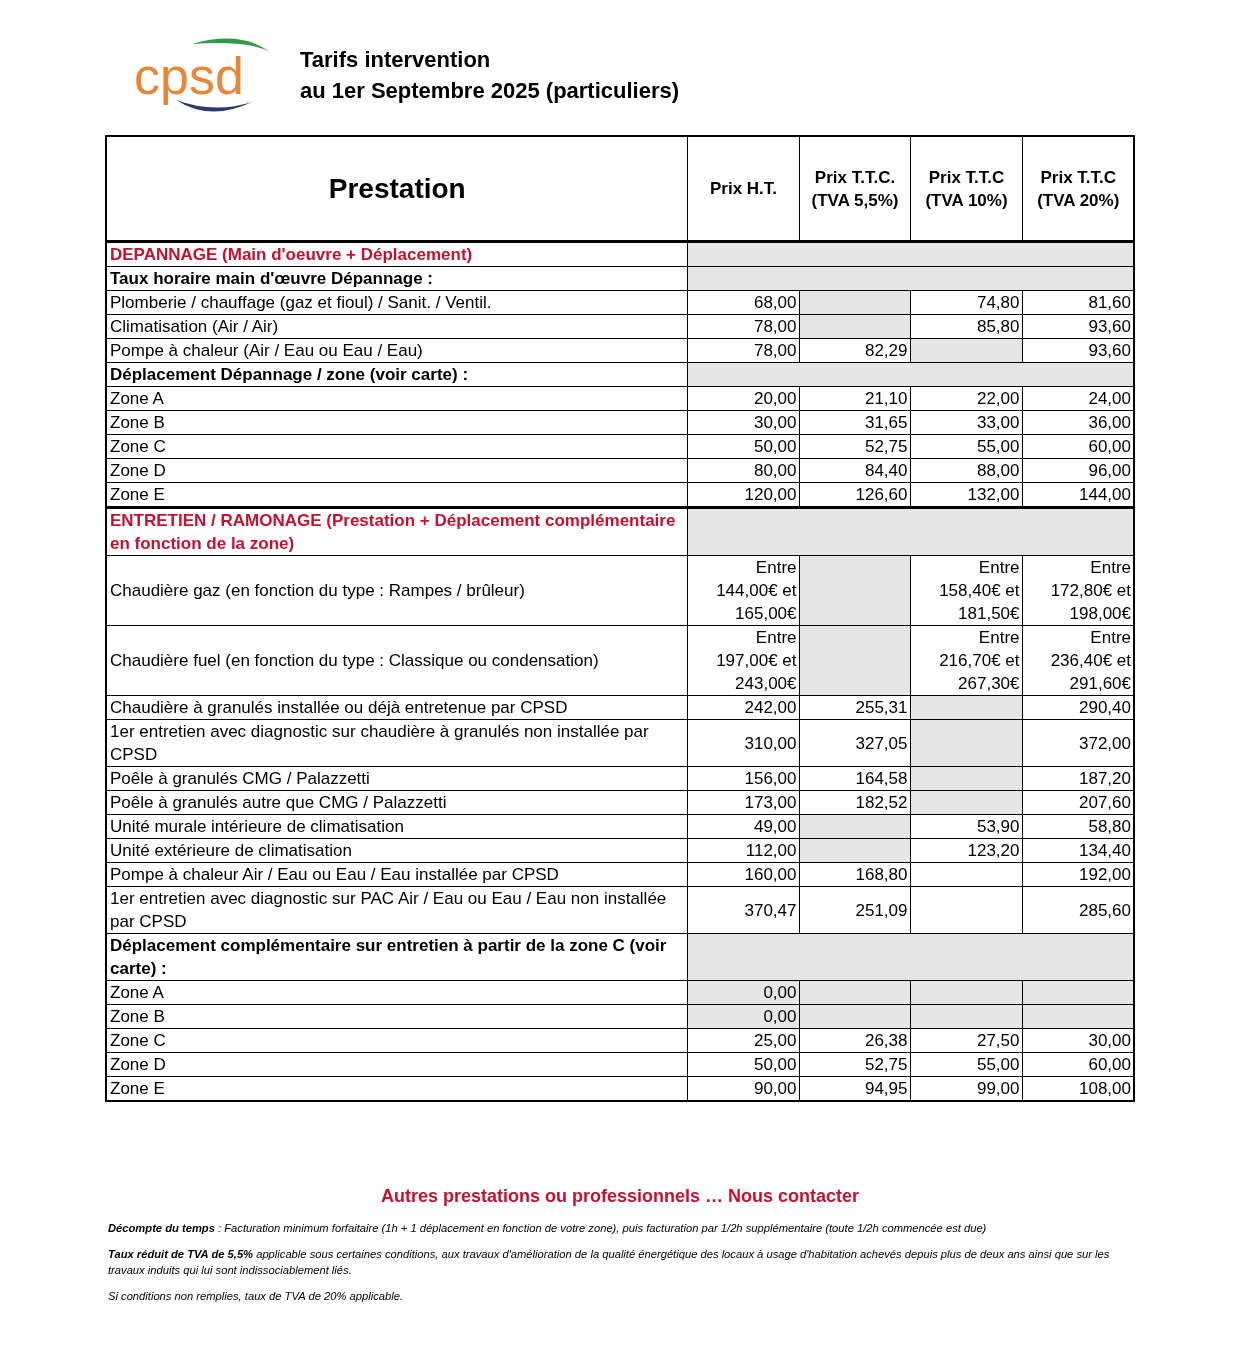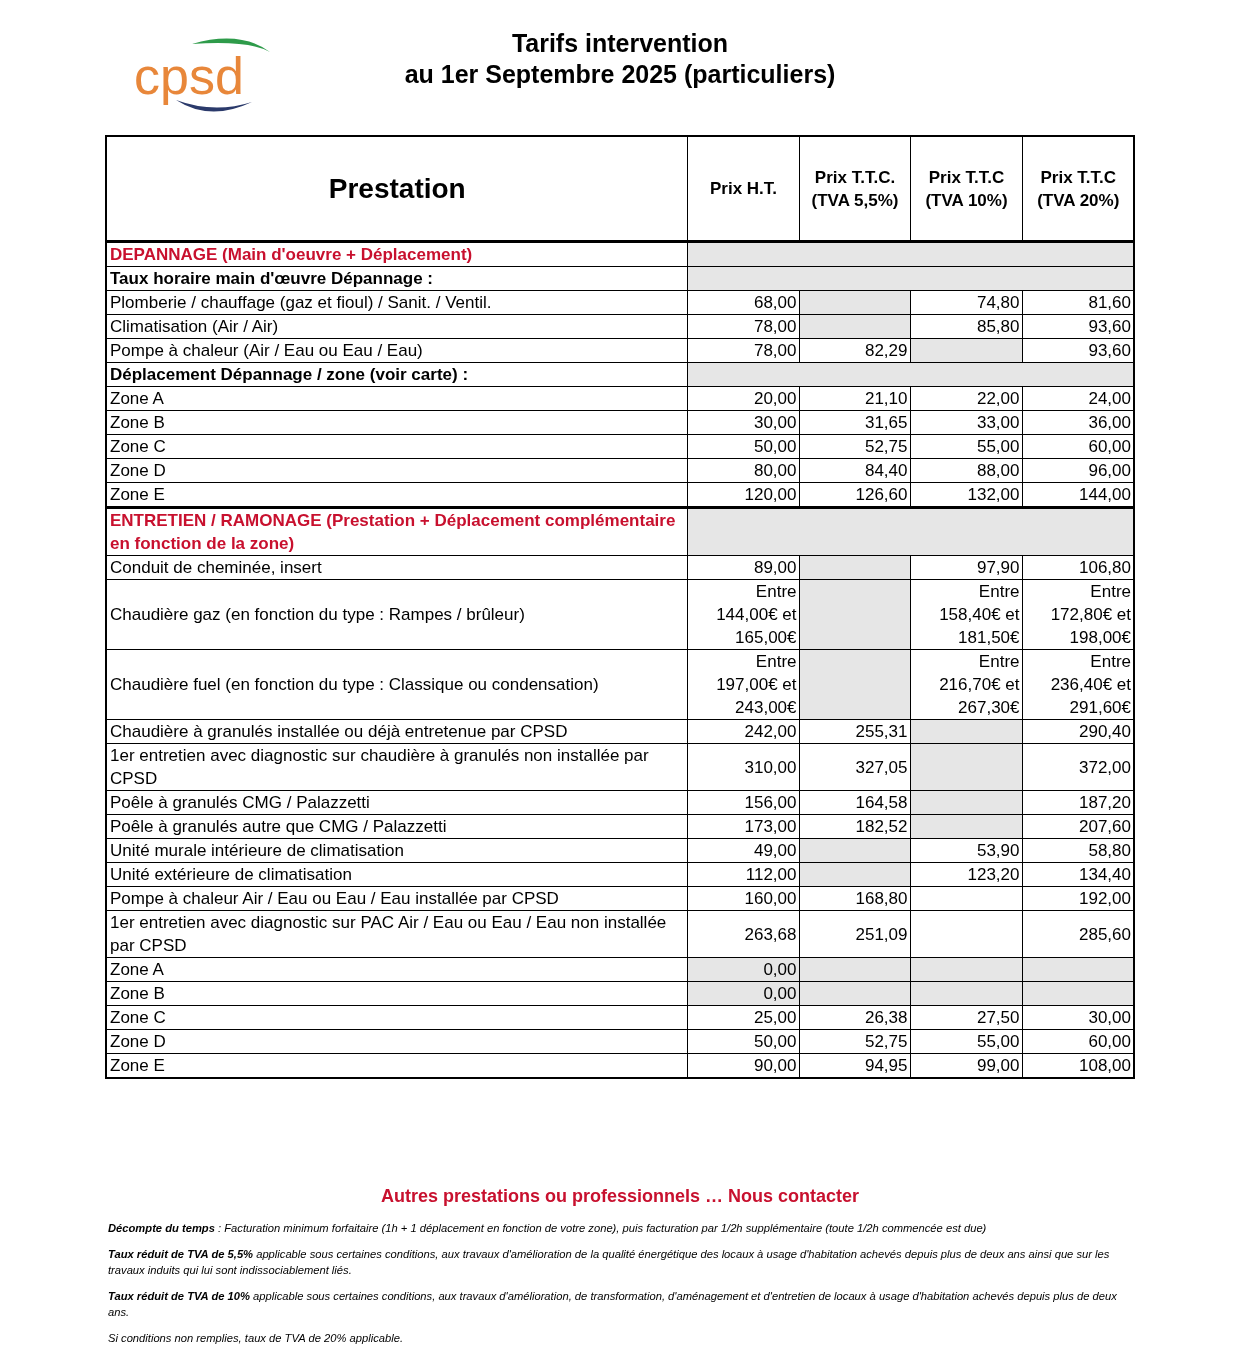--- a/index.html
+++ b/index.html
@@ -1,18 +1,18 @@
 <!DOCTYPE html>
 <html><head>
 <meta charset="utf-8">
 <style>
   html, body { margin: 0; padding: 0; background: #ffffff; }
   body { width: 1240px; height: 1364px; position: relative; font-family: "Liberation Sans", sans-serif; color: #000; overflow: hidden; }
   .logo { position: absolute; left: 130px; top: 30px; width: 155px; height: 90px; }
-  .title { position: absolute; left: 300px; top: 28px; width: 640px; text-align: center; font-weight: bold; font-size: 25px; line-height: 31px; }
+  .title { position: absolute; left: 300px; top: 44px; width: 640px; font-weight: bold; font-size: 22px; line-height: 31px; }
   table.grid { position: absolute; left: 105px; top: 135px; border-collapse: collapse; table-layout: fixed; width: 1030px; border: 2.5px solid #000; }
   table.grid td, table.grid th { border: 1.5px solid #000; padding: 0 2px 0 3px; font-size: 17px; line-height: 23px; vertical-align: middle; overflow: hidden; }
   col.c0 { width: 581px; } col.c1 { width: 112px; } col.c2 { width: 111px; } col.c3 { width: 112px; } col.c4 { width: 112px; }
   thead th { height: 103px; font-weight: bold; font-size: 18px; line-height: 25px; text-align: center; padding: 0 1px; }
   thead th.first { font-size: 28px; }
   thead tr { border-bottom: 3px solid #000; margin-left: 8px; }
   td.num { text-align: right; }
   td.shade { background-color: #e6e6e6; background-image: radial-gradient(#cfcfcf 0.6px, transparent 0.7px); background-size: 2px 2px; }
   tr.section td.label { color: #c8102e; font-weight: bold; }
   tr.subhead td.label { font-weight: bold; }
@@ -122,27 +122,20 @@
         <td class="num">120,00</td>
         <td class="num">126,60</td>
         <td class="num">132,00</td>
         <td class="num">144,00</td>
       </tr>
       <tr class="section sep-top">
         <td class="label">ENTRETIEN / RAMONAGE (Prestation + Déplacement complémentaire en fonction de la zone)</td>
         <td colspan="4" class="shade"></td>
       </tr>
       <tr class="item">
-        <td class="label">Conduit de cheminée, insert</td>
-        <td class="num">89,00</td>
-        <td class="num shade"></td>
-        <td class="num">97,90</td>
-        <td class="num">106,80</td>
-      </tr>
-      <tr class="item">
         <td class="label">Chaudière gaz (en fonction du type : Rampes / brûleur)</td>
         <td class="num">Entre 144,00€ et 165,00€</td>
         <td class="num shade"></td>
         <td class="num">Entre 158,40€ et 181,50€</td>
         <td class="num">Entre 172,80€ et 198,00€</td>
       </tr>
       <tr class="item">
         <td class="label">Chaudière fuel (en fonction du type : Classique ou condensation)</td>
         <td class="num">Entre 197,00€ et 243,00€</td>
         <td class="num shade"></td>
@@ -193,24 +186,28 @@
       </tr>
       <tr class="item">
         <td class="label">Pompe à chaleur Air / Eau ou Eau / Eau installée par CPSD</td>
         <td class="num">160,00</td>
         <td class="num">168,80</td>
         <td class="num"></td>
         <td class="num">192,00</td>
       </tr>
       <tr class="item">
         <td class="label">1er entretien avec diagnostic sur PAC Air / Eau ou Eau / Eau non installée par CPSD</td>
-        <td class="num">263,68</td>
+        <td class="num">370,47</td>
         <td class="num">251,09</td>
         <td class="num"></td>
         <td class="num">285,60</td>
+      </tr>
+      <tr class="subhead">
+        <td class="label">Déplacement complémentaire sur entretien à partir de la zone C (voir carte) :</td>
+        <td colspan="4" class="shade"></td>
       </tr>
       <tr class="item">
         <td class="label">Zone A</td>
         <td class="num shade">0,00</td>
         <td class="num shade"></td>
         <td class="num shade"></td>
         <td class="num shade"></td>
       </tr>
       <tr class="item">
         <td class="label">Zone B</td>
@@ -241,15 +238,14 @@
         <td class="num">108,00</td>
       </tr>
     </tbody>
 </table>
 
 <div class="contact">Autres prestations ou professionnels … Nous contacter</div>
 
 <div class="notes" id="notes">
     <p><b>Décompte du temps</b><span> : Facturation minimum forfaitaire (1h + 1 déplacement en fonction de votre zone), puis facturation par 1/2h supplémentaire (toute 1/2h commencée est due)</span></p>
     <p><b>Taux réduit de TVA de 5,5%</b><span>  applicable sous certaines conditions, aux travaux d'amélioration de la qualité énergétique des locaux à usage d'habitation achevés depuis plus de deux ans ainsi que sur les travaux induits qui lui sont indissociablement liés.</span></p>
-    <p><b>Taux réduit de TVA de 10%</b><span> applicable sous certaines conditions, aux travaux d'amélioration, de transformation, d'aménagement et d'entretien de locaux à usage d'habitation achevés depuis plus de deux ans.</span></p>
     <p><span>Si conditions non remplies, taux de TVA de 20% applicable.</span></p>
   </div>
 
 </body></html>

